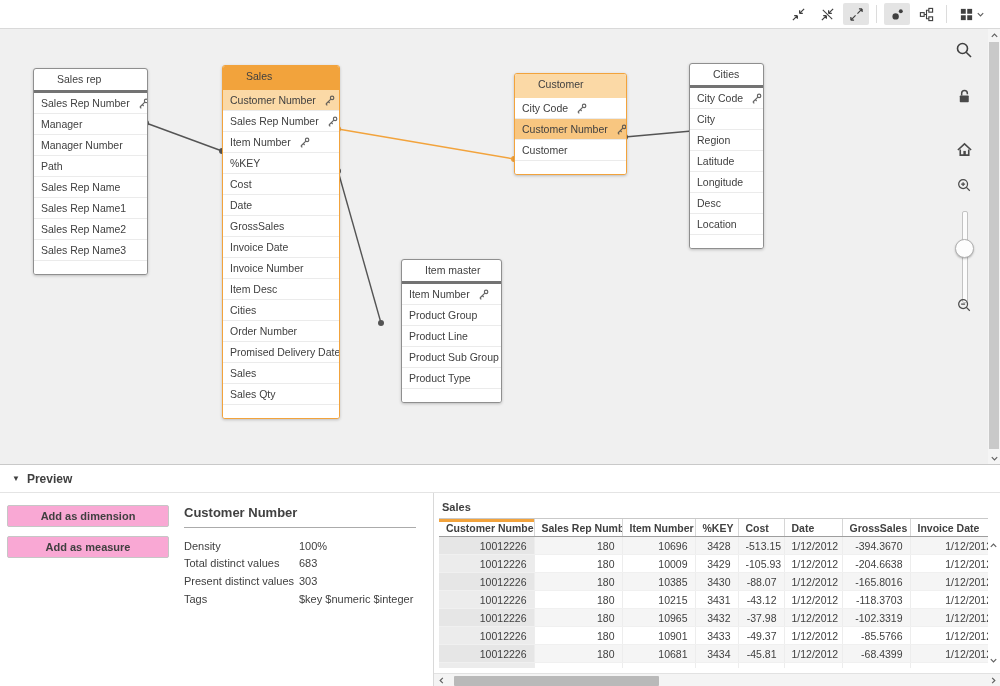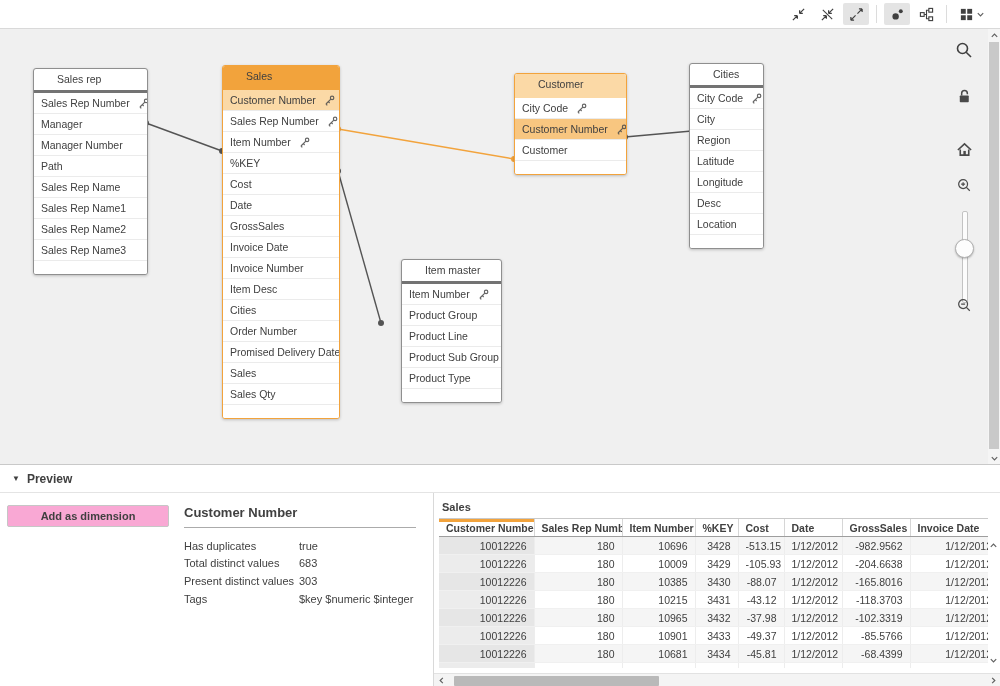--- a/index.html
+++ b/index.html
@@ -419,28 +419,29 @@
 
   <div class="preview-bar">
     <span class="tri">▼</span>
     <span>Preview</span>
   </div>
 
   <div class="preview-body">
 
     <div class="pv-left">
       <button>Add as dimension</button>
+      <button>Add as measure</button>
     </div>
 
     <div class="pv-mid">
       <h3>Customer Number</h3>
       <div id="stats">
           <div class="stat-row">
-            <span class="stat-label">Has duplicates</span>
-            <span>true</span>
+            <span class="stat-label">Density</span>
+            <span>100%</span>
           </div>
           <div class="stat-row">
             <span class="stat-label">Total distinct values</span>
             <span>683</span>
           </div>
           <div class="stat-row">
             <span class="stat-label">Present distinct values</span>
             <span>303</span>
           </div>
           <div class="stat-row">
@@ -477,21 +478,21 @@
               </tr>
             </thead>
             <tbody>
               <tr>
                 <td>10012226</td>
                 <td>180</td>
                 <td>10696</td>
                 <td>3428</td>
                 <td>-513.15</td>
                 <td>1/12/2012</td>
-                <td>-982.9562</td>
+                <td>-394.3670</td>
                 <td>1/12/2012</td>
               </tr>
               <tr>
                 <td>10012226</td>
                 <td>180</td>
                 <td>10009</td>
                 <td>3429</td>
                 <td>-105.93</td>
                 <td>1/12/2012</td>
                 <td>-204.6638</td>

